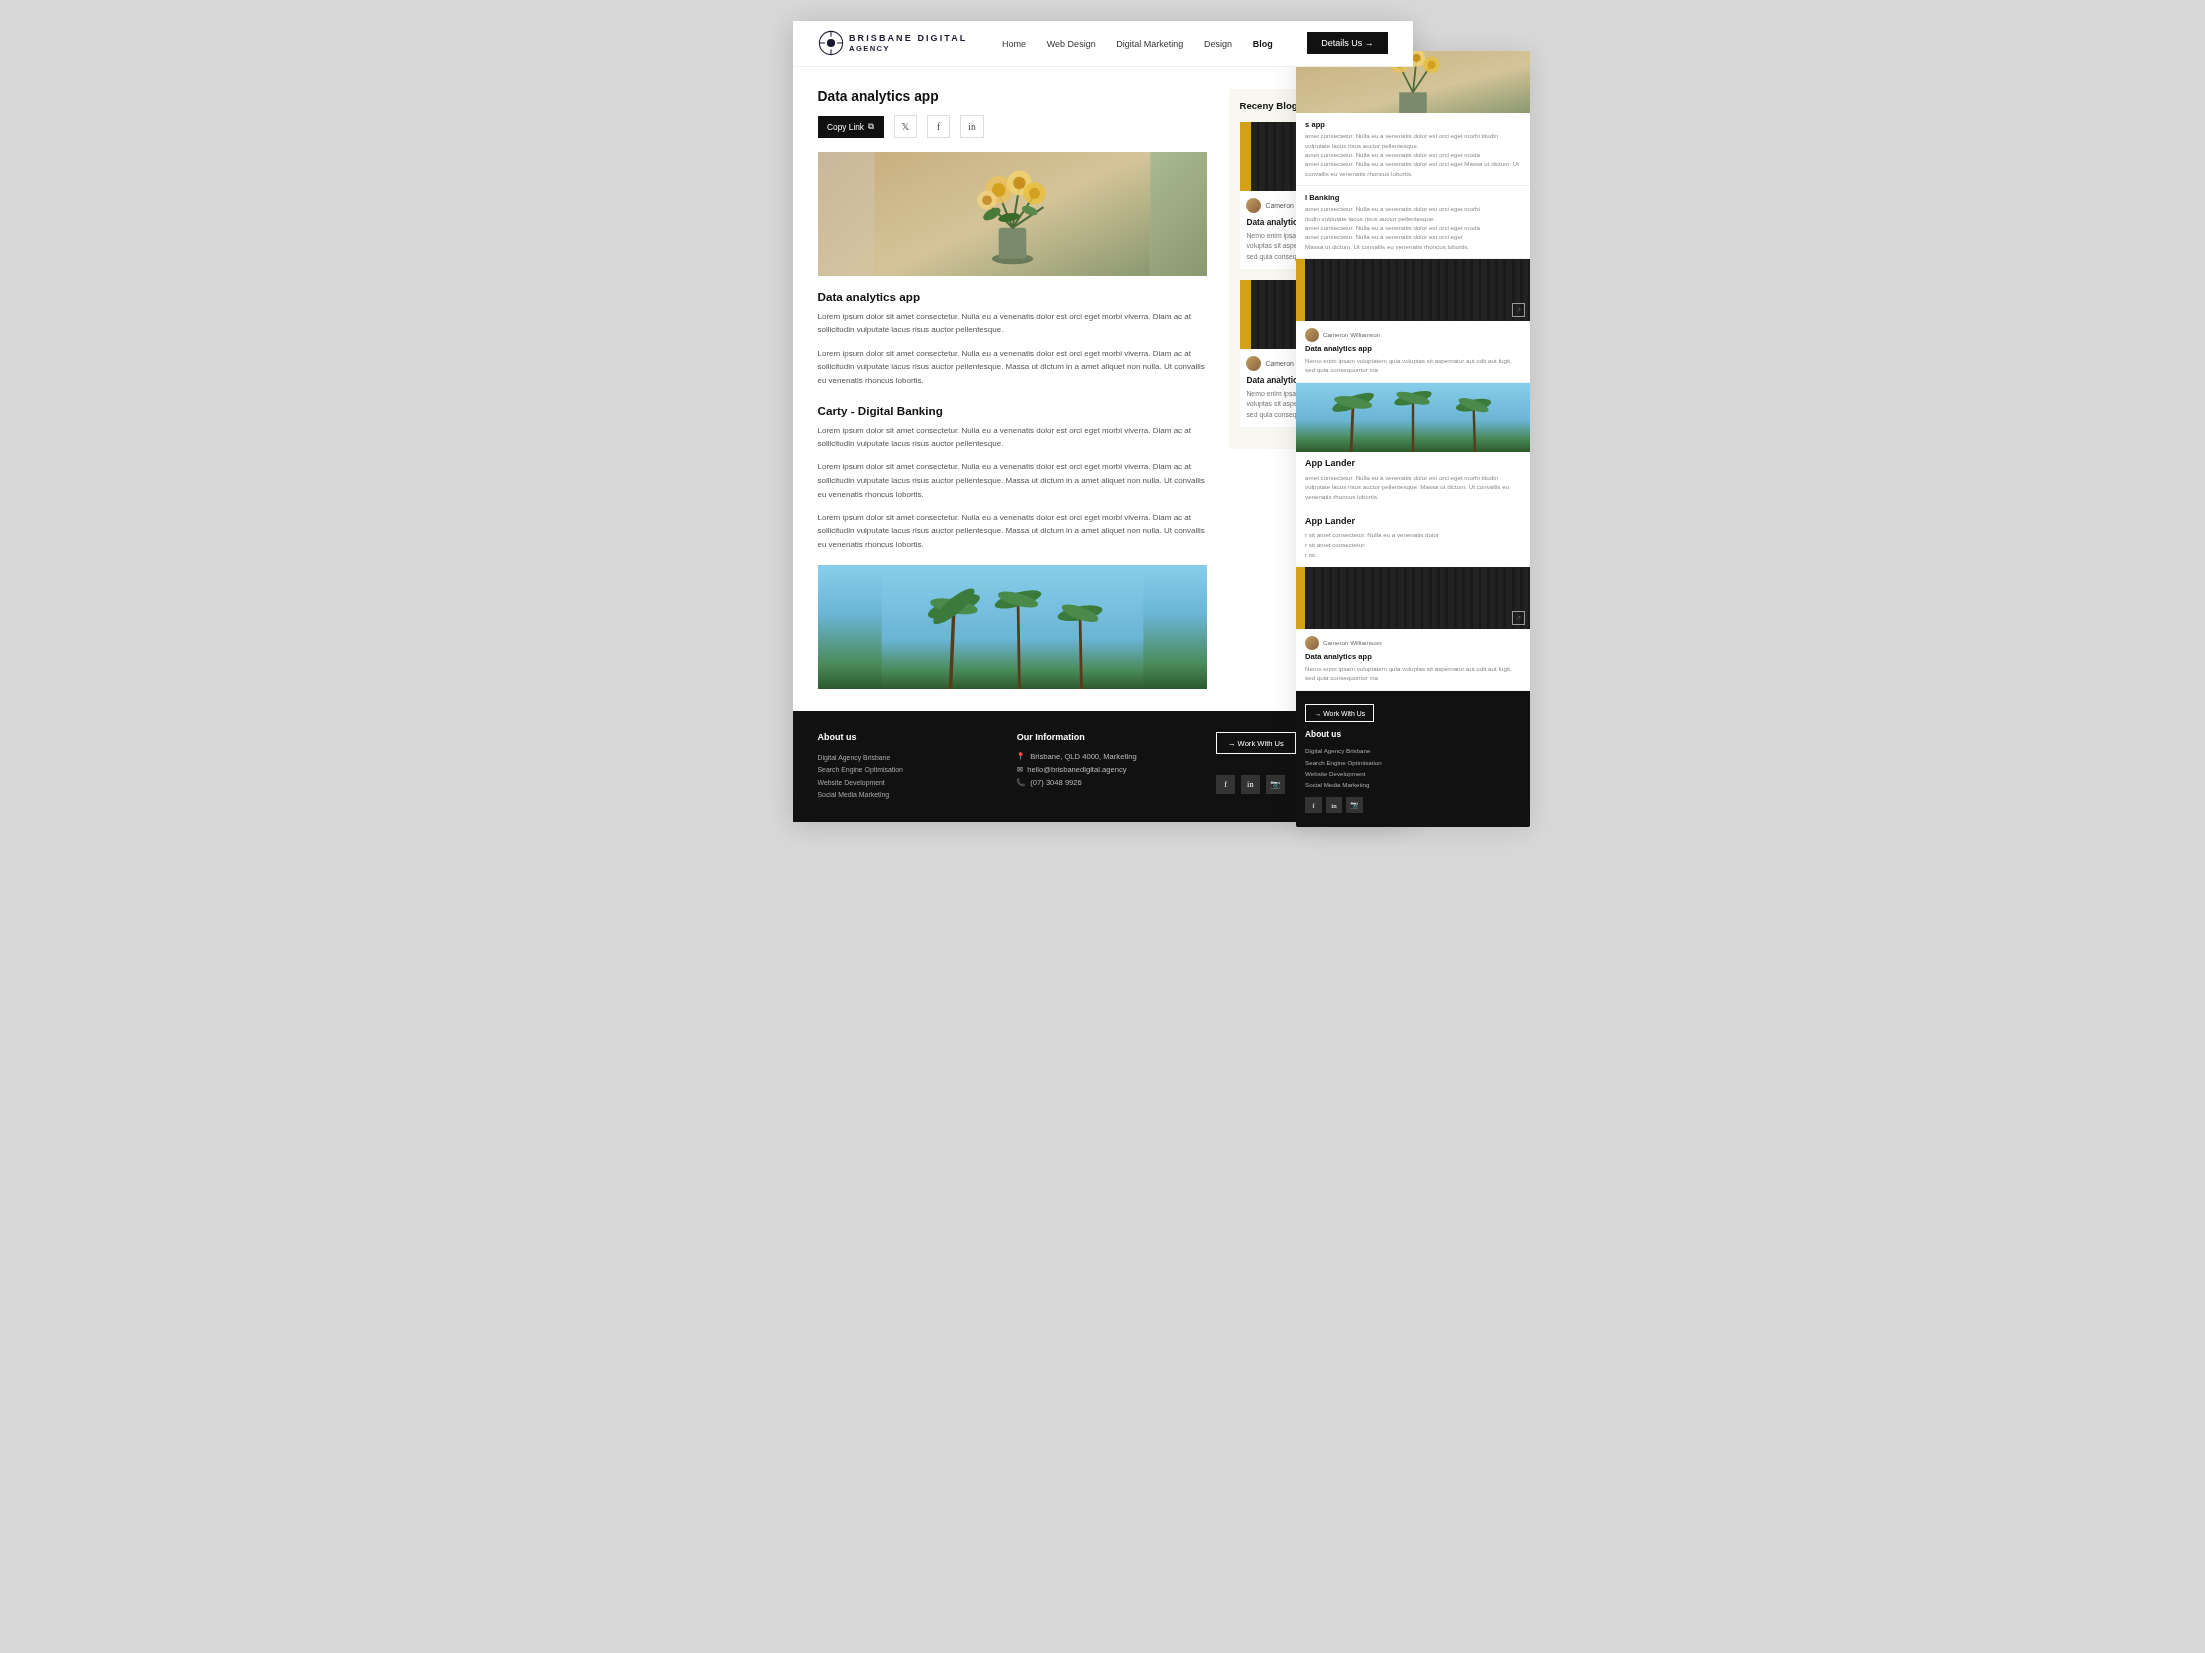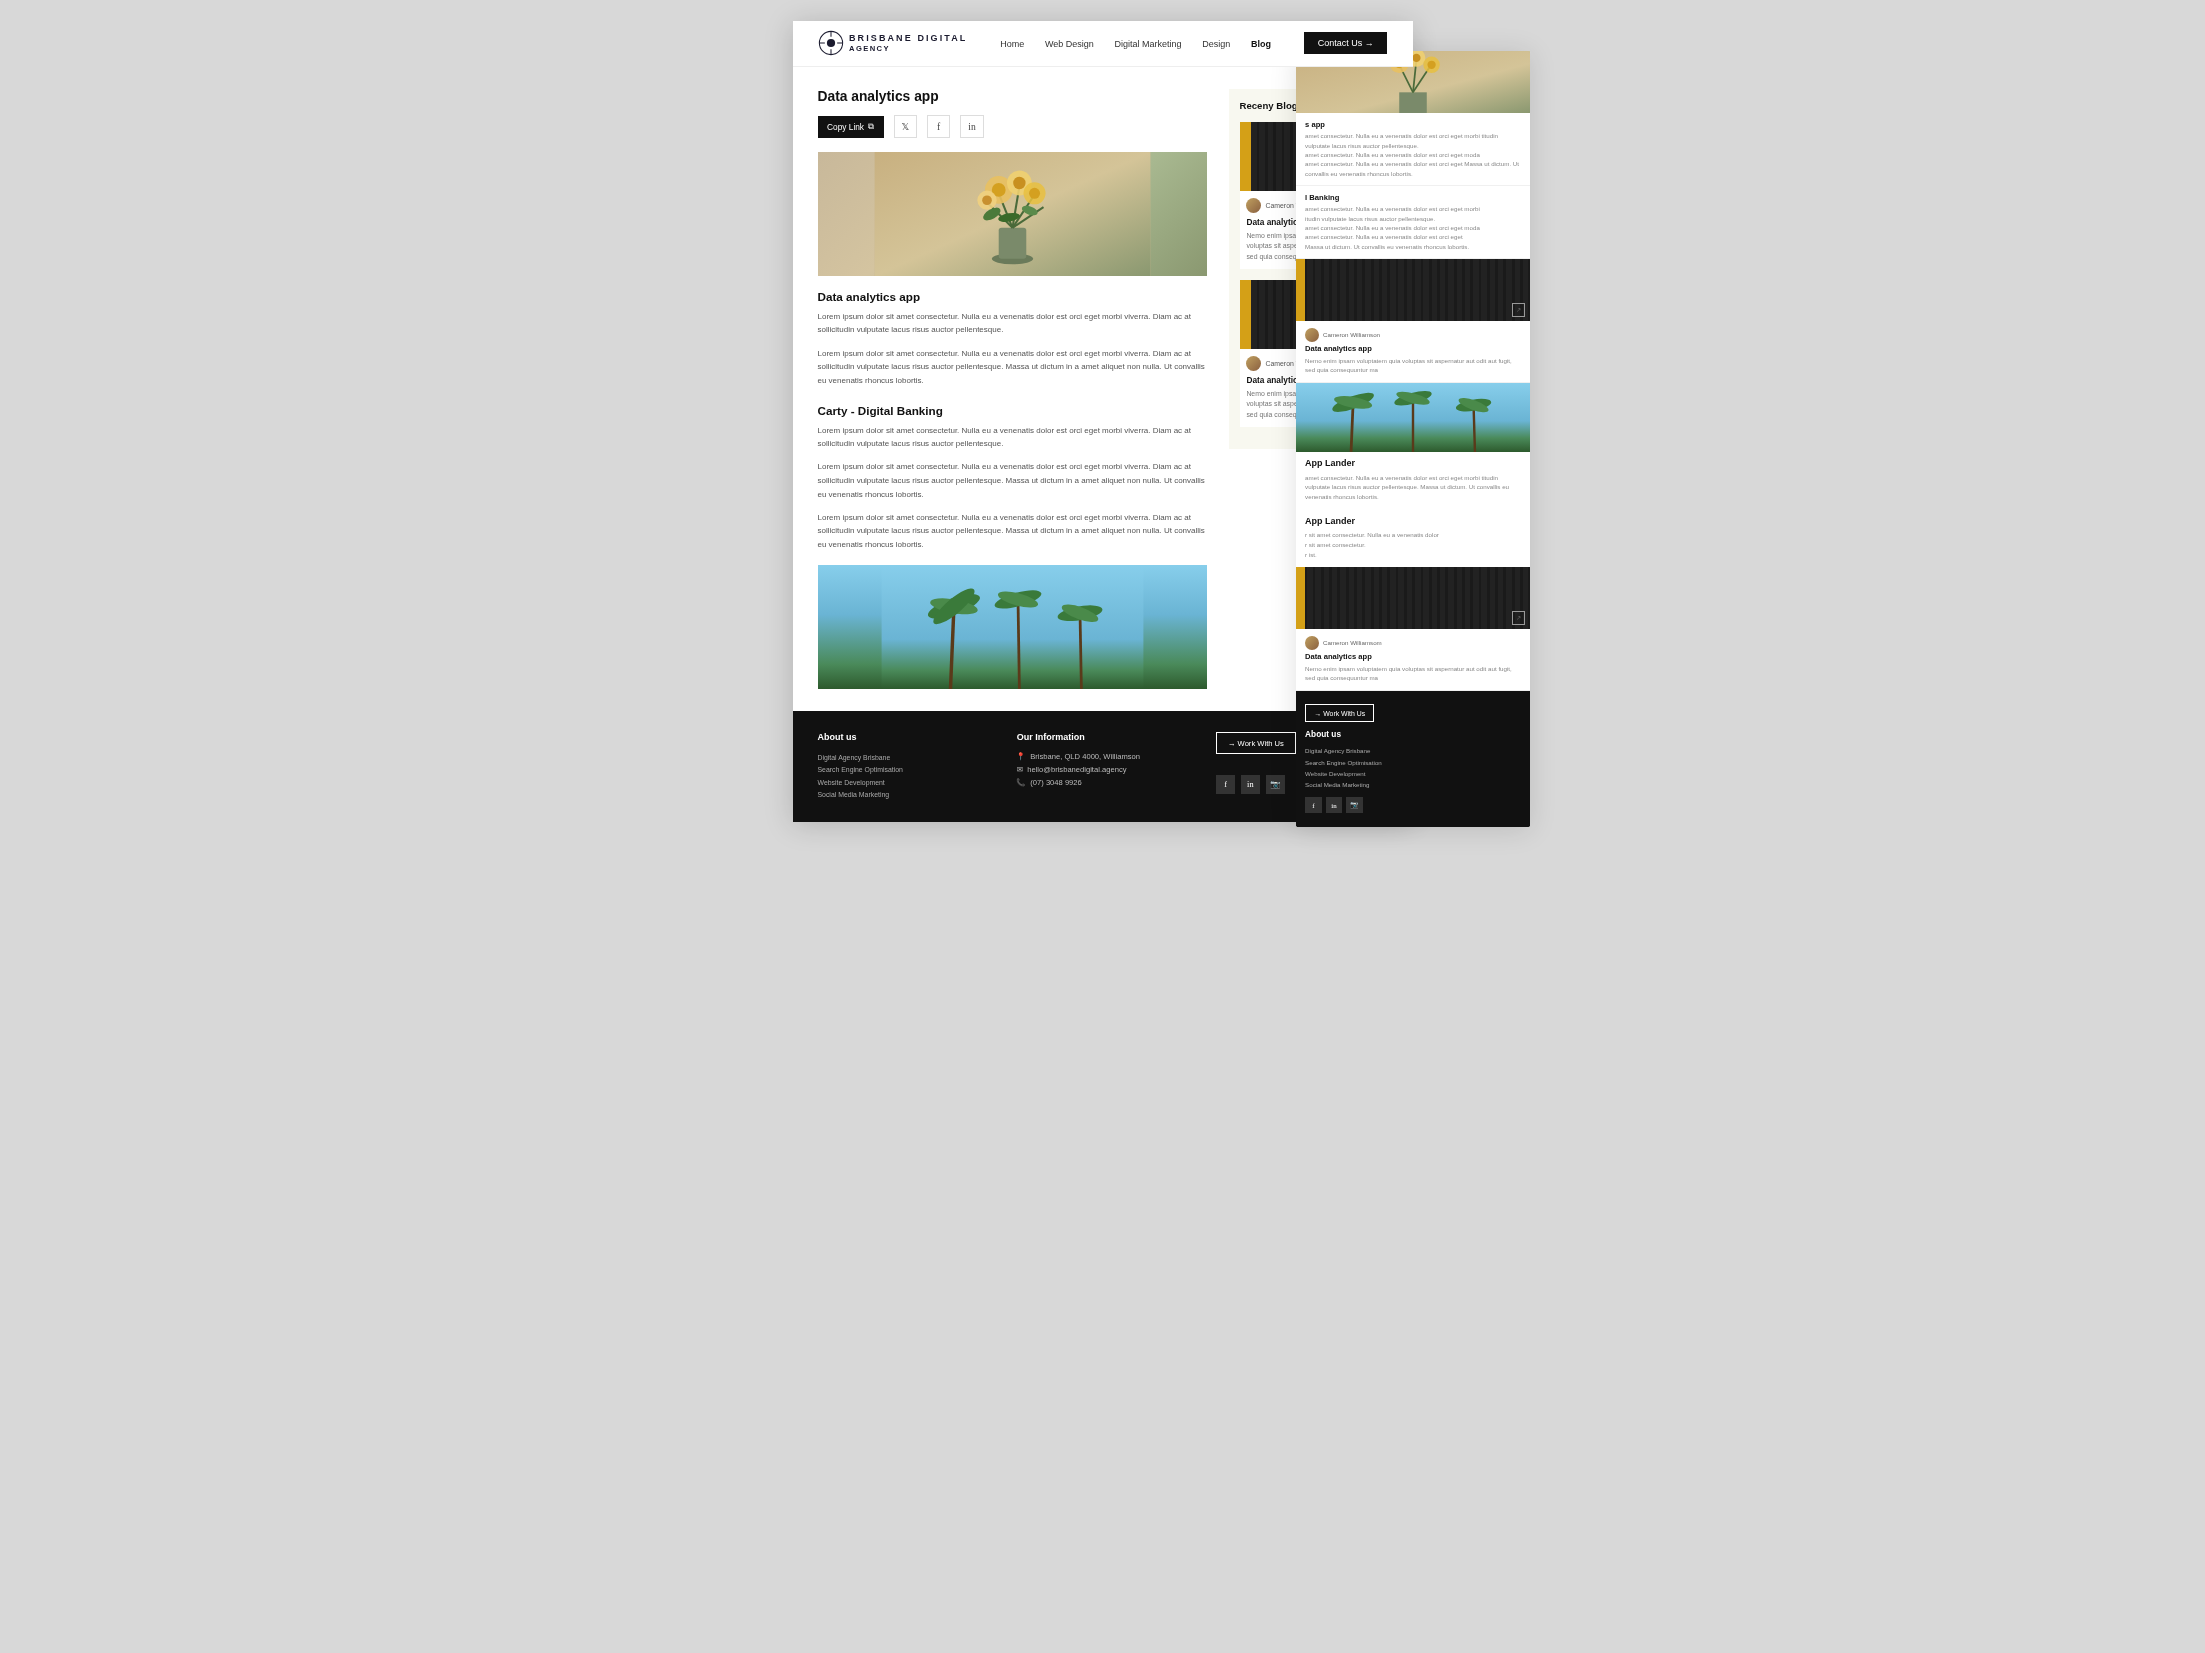--- a/index.html
+++ b/index.html
@@ -547,21 +547,21 @@
           <span style="font-size:7.6px;letter-spacing:1.4px;">AGENCY</span>
         </div>
       </div>
       <ul class="navbar-nav">
         <li><a href="#">Home</a></li>
         <li><a href="#">Web Design</a></li>
         <li><a href="#">Digital Marketing</a></li>
         <li><a href="#">Design</a></li>
         <li><a href="#" class="active">Blog</a></li>
       </ul>
-      <button class="contact-btn">Contact Us →</button>
+      <button class="contact-btn">Details Us →</button>
     </nav>
 
 
     <div class="main-layout">
 
       <div class="content-left">
         <h2 class="article-title-main">Data analytics app</h2>
 
         <div class="share-bar">
           <button class="copy-link-btn">
@@ -697,21 +697,21 @@
           Digital Agency Brisbane<br>
           Search Engine Optimisation<br>
           Website Development<br>
           Social Media Marketing
         </div>
       </div>
       <div class="footer-section">
         <div class="footer-title">Our Information</div>
         <a class="footer-link">
           <span>📍</span>
-          <span>Brisbane, QLD 4000, Williamson</span>
+          <span>Brisbane, QLD 4000, Marketing</span>
         </a>
         <a class="footer-link">
           <span>✉</span>
           <span>hello@brisbanedigital.agency</span>
         </a>
         <a class="footer-link">
           <span>📞</span>
           <span>(07) 3048 9926</span>
         </a>
       </div>

